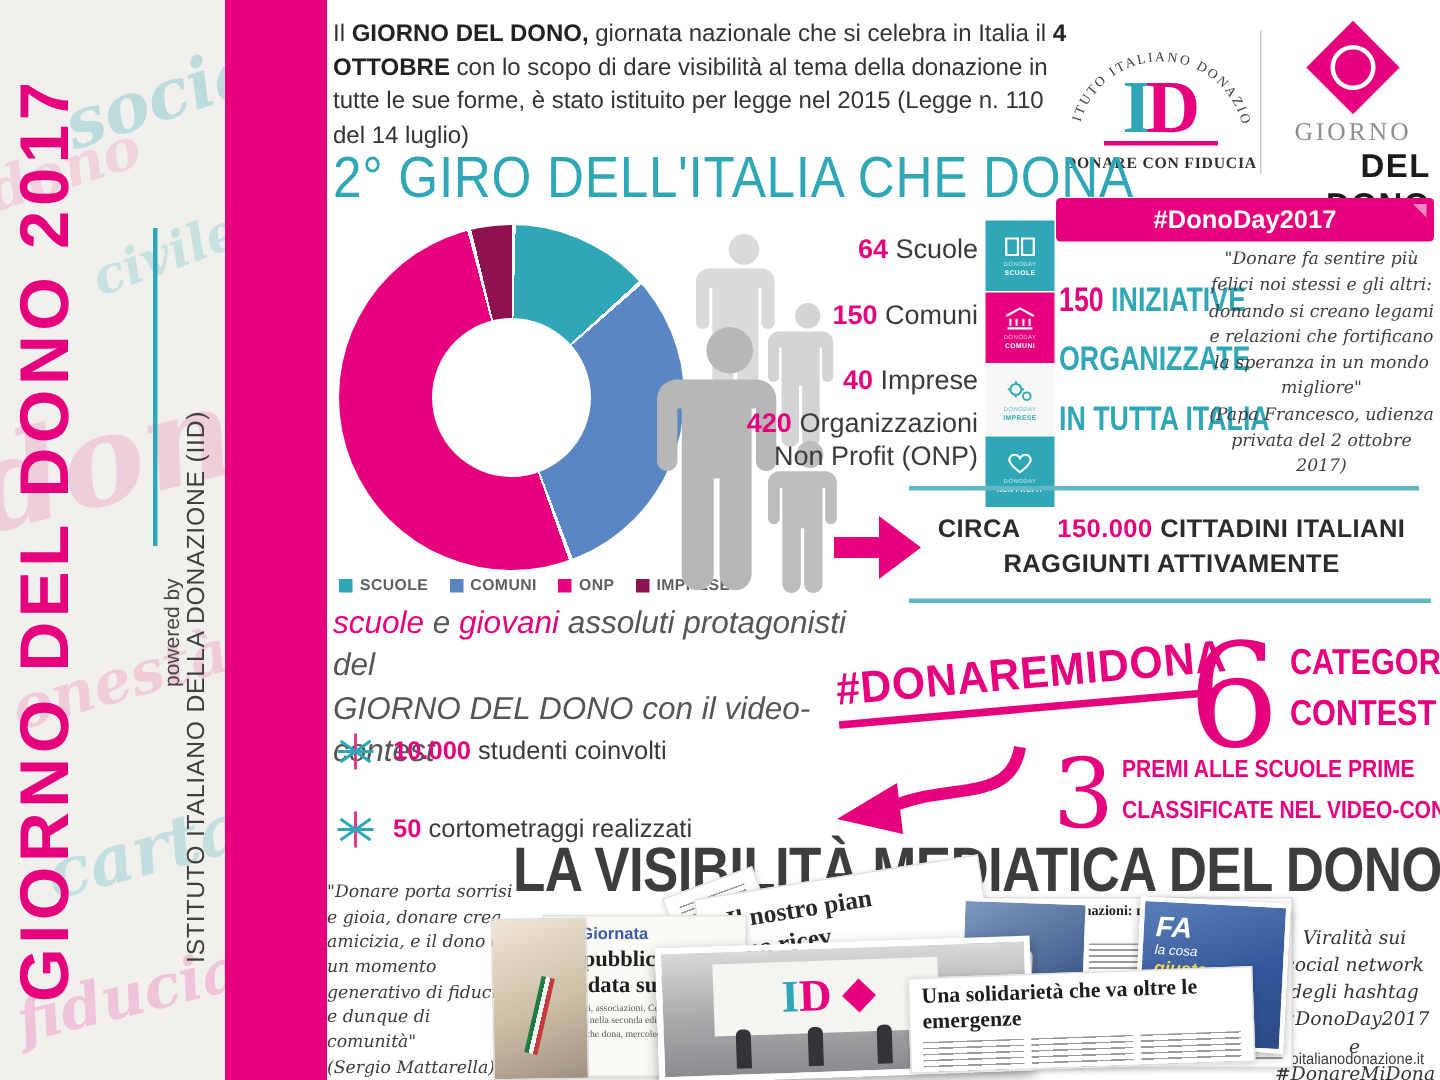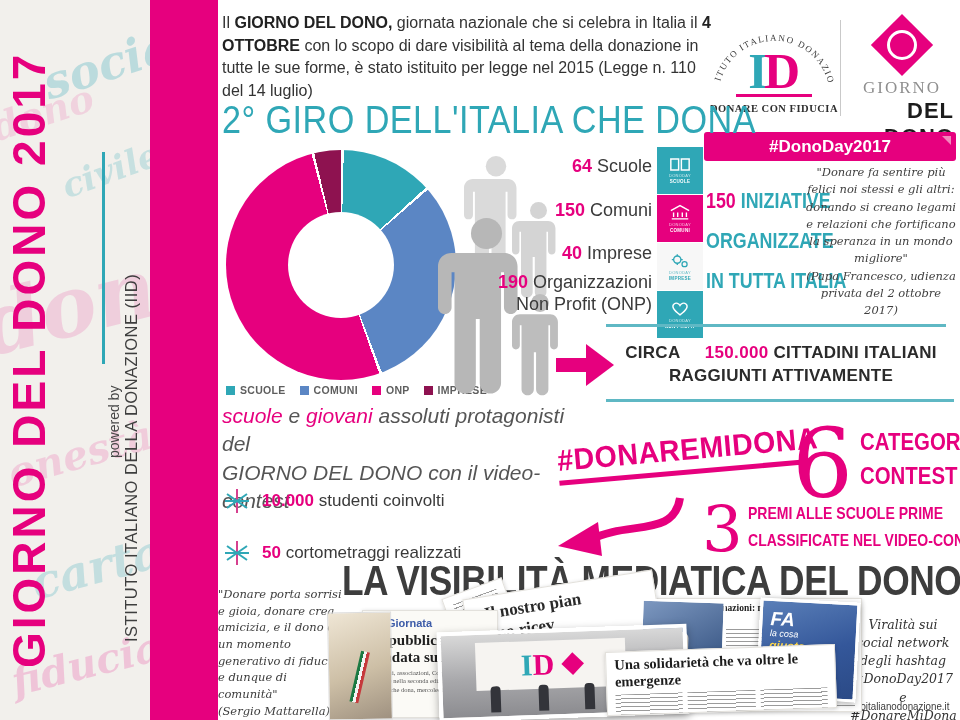--- a/index.html
+++ b/index.html
@@ -252,21 +252,21 @@
     </defs>
     <use href="#person" transform="translate(26,8) scale(0.64)" fill="#dadada"></use>
     <use href="#person" transform="translate(74,54) scale(0.53)" fill="#d4d4d4"></use>
     <use href="#person" transform="translate(0,70) scale(0.97)" fill="#b7b7b7"></use>
     <use href="#person" transform="translate(74,146) scale(0.56)" fill="#bdbdbd"></use>
   </svg>
 
   <div class="abs stat stat1"><span class="n">64</span><span>Scuole</span></div>
   <div class="abs stat stat2"><span class="n">150</span><span>Comuni</span></div>
   <div class="abs stat stat3"><span class="n">40</span><span>Imprese</span></div>
-  <div class="abs stat stat4"><span class="n">190</span><span>Organizzazioni Non Profit (ONP)</span></div>
+  <div class="abs stat stat4"><span class="n">420</span><span>Organizzazioni Non Profit (ONP)</span></div>
 
   <div class="abs tiles">
     <div class="tile" style="background-color: rgb(47, 167, 182); color: rgb(255, 255, 255);">
       <svg width="22" height="15" viewBox="0 0 24 16">
           <path d="M2 2 h8.5 v12 H2 z M13.5 2 H22 v12 h-8.5 z" fill="none" stroke="currentColor" stroke-width="1.6"></path>
         </svg>
       <span class="sub">DONODAY</span>
       <span class="lbl">SCUOLE</span>
     </div>
     <div class="tile" style="background-color: rgb(230, 0, 126); color: rgb(255, 255, 255);">

